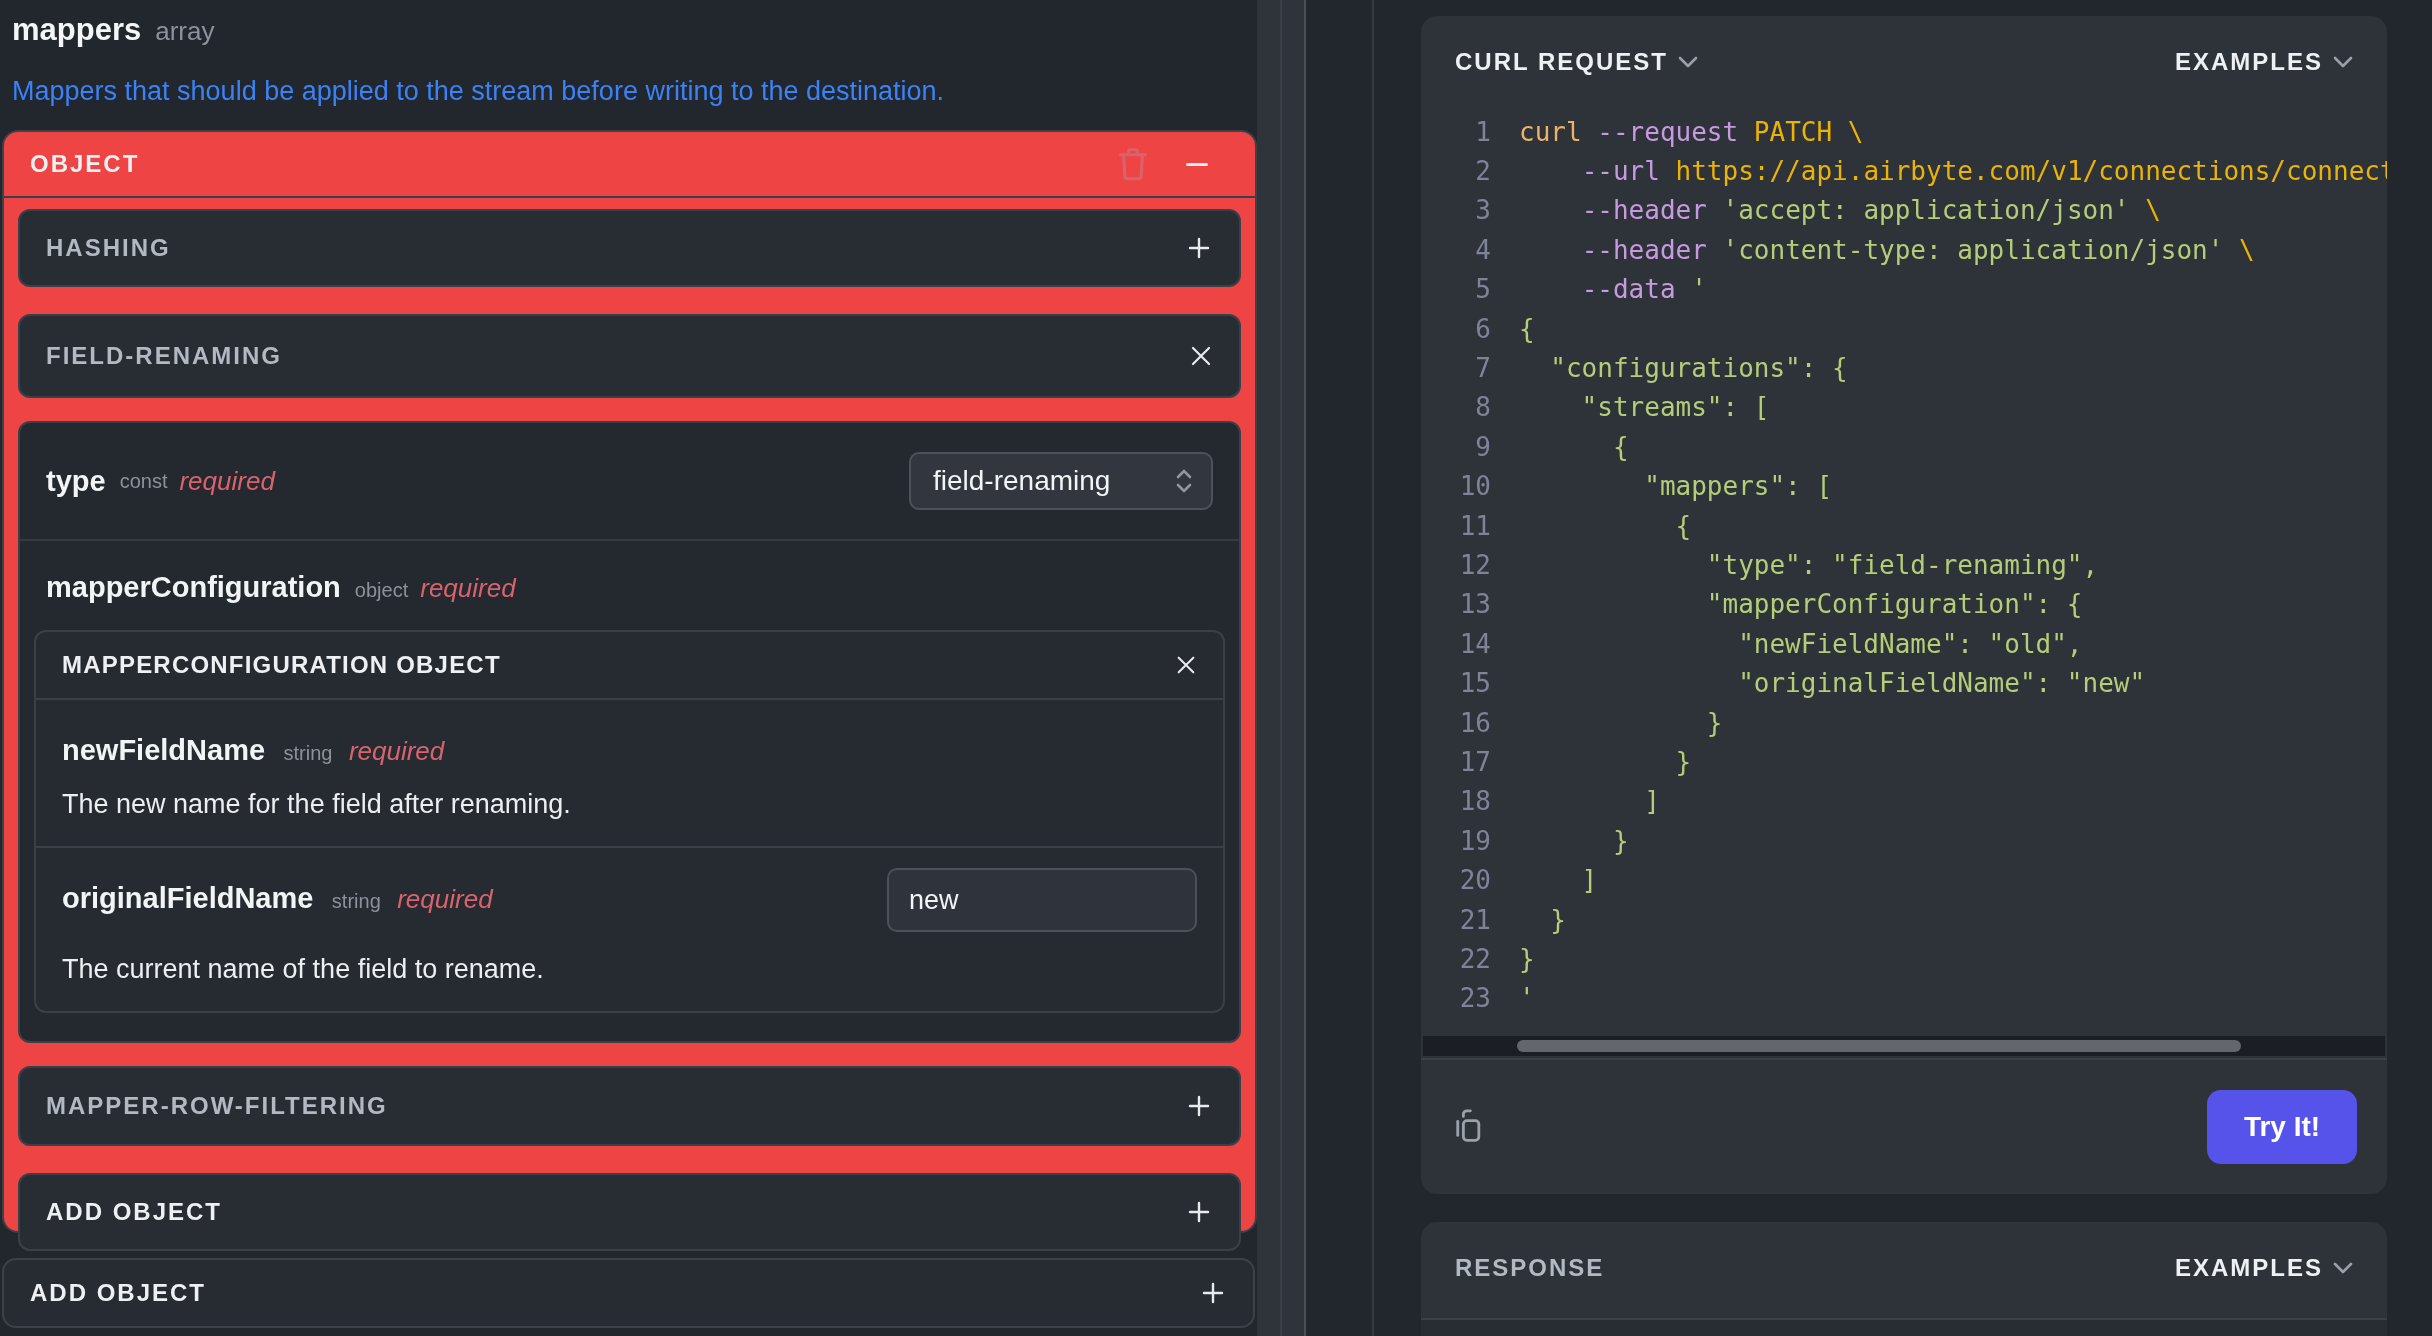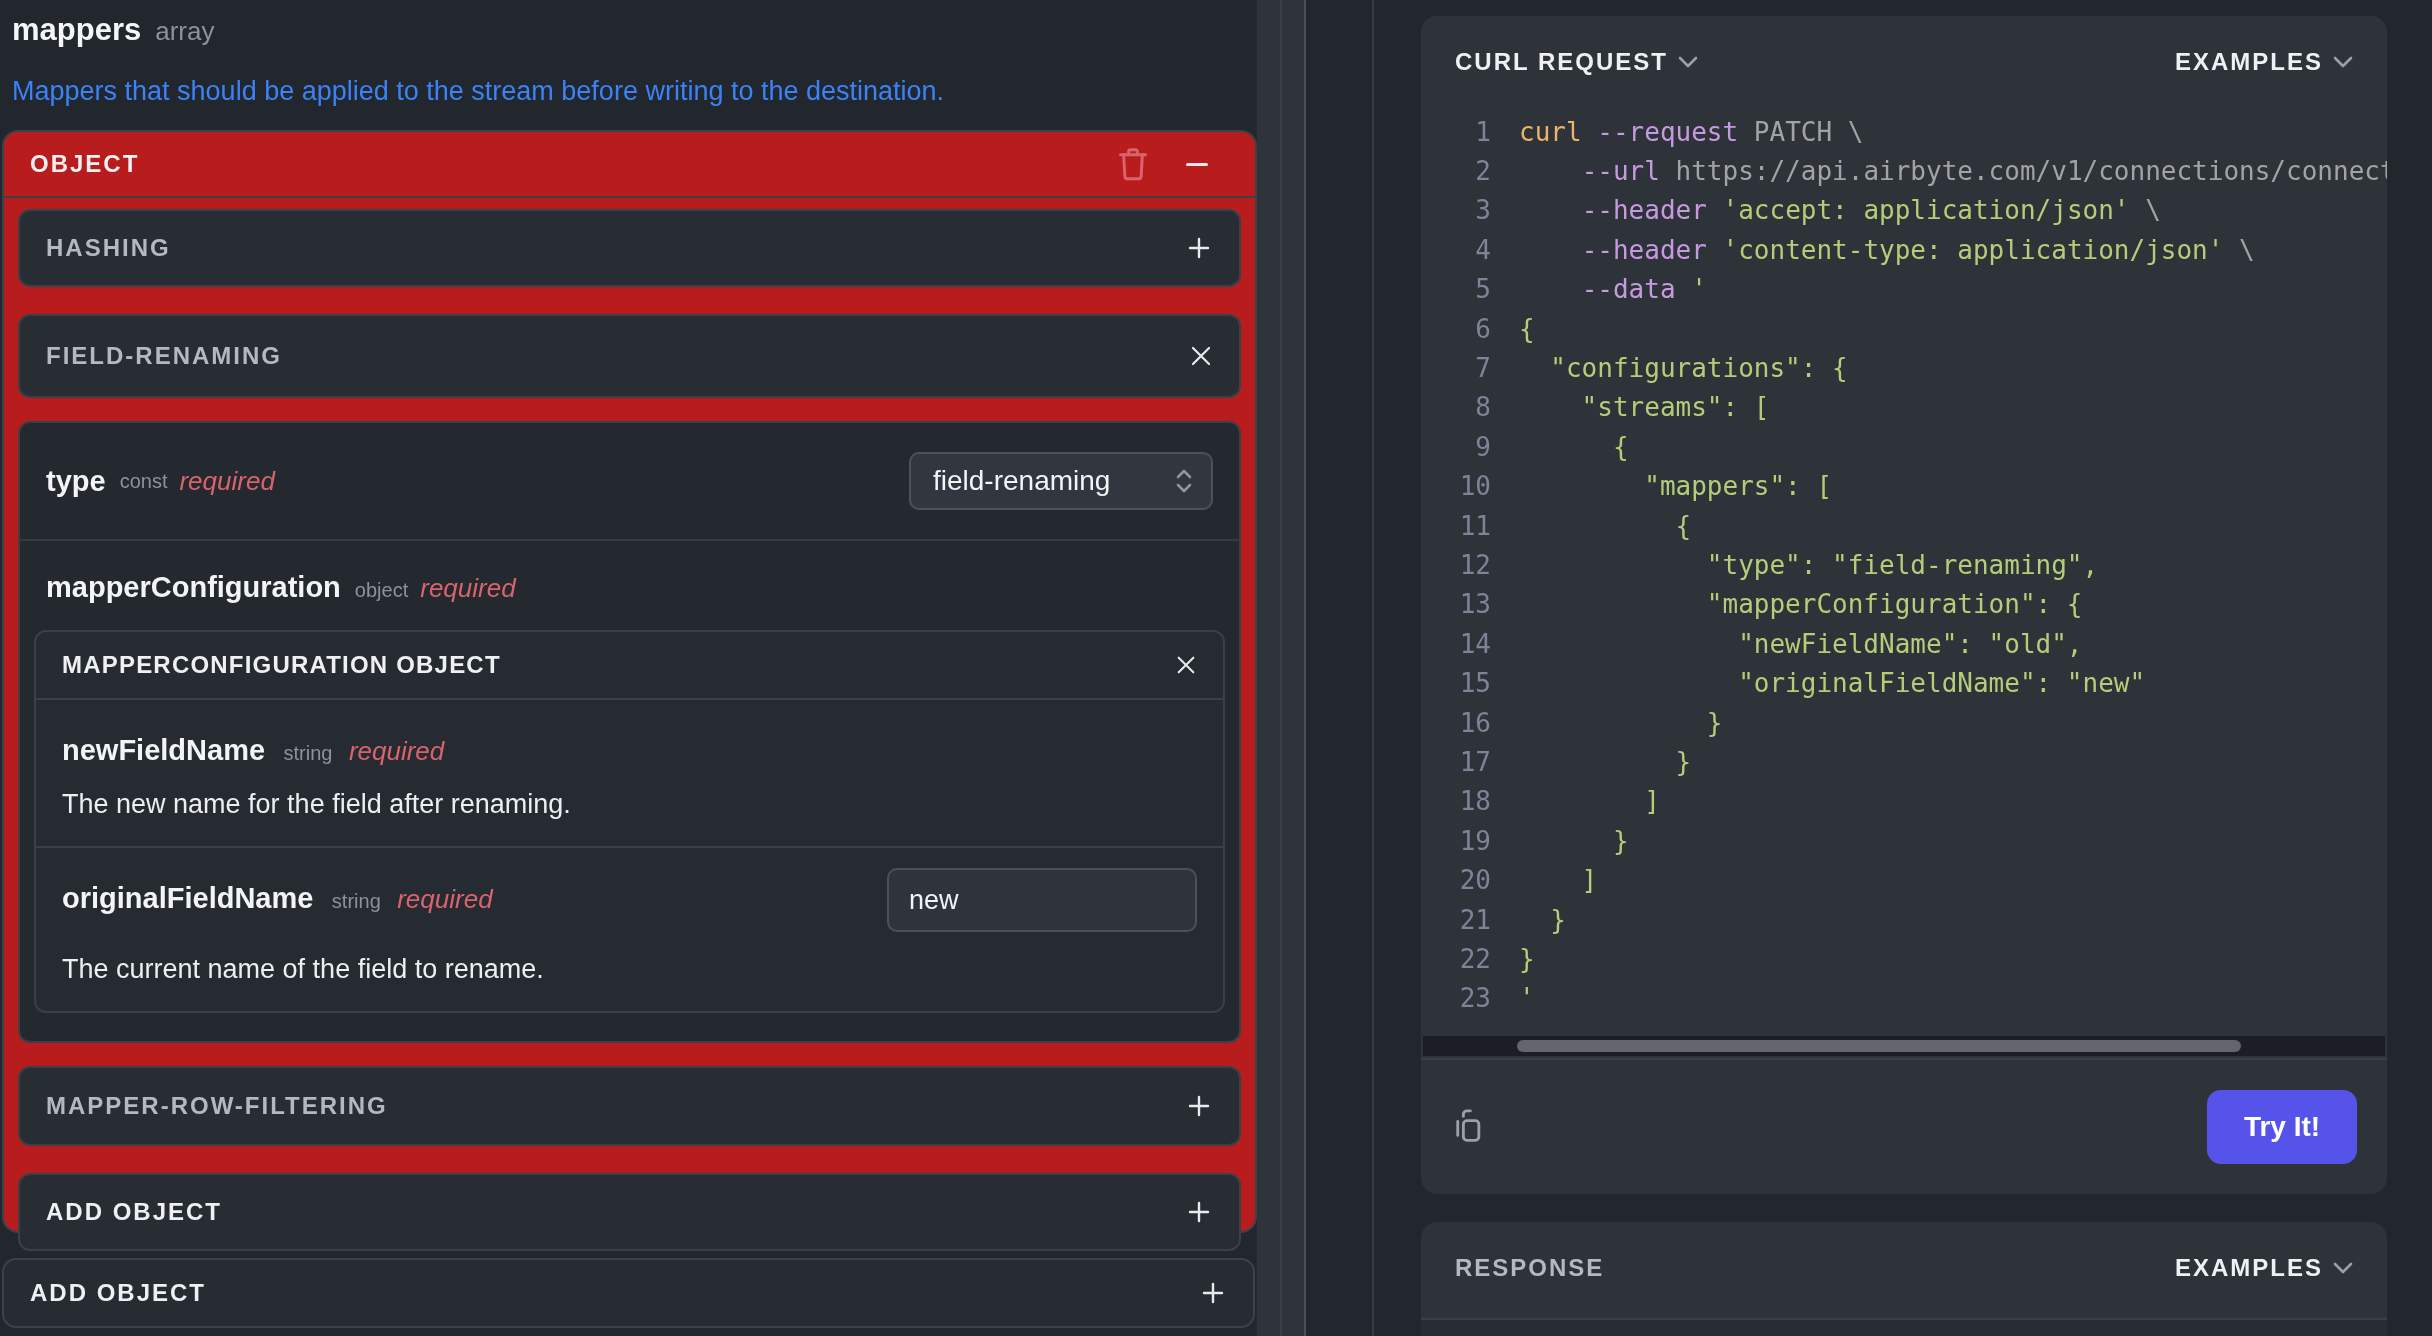--- a/index.html
+++ b/index.html
@@ -11,21 +11,21 @@
   }
   
   #left-col { position:absolute; left:0; top:0; width:1257px; height:1336px; }
   .page-title { position:absolute; left:12px; top:12px; display:flex; align-items:baseline; gap:14px; }
   .page-title .fname { font-size:31px; font-weight:700; color:#f4f6f8; }
   .page-title .ftype { font-size:26px; color:#8b929d; }
   .page-desc { position:absolute; left:12px; top:76px; font-size:27px; color:#3b82f6; }
 
   .wrapper {
     position:absolute; left:2px; top:130px; width:1255px; height:1103px;
-    background:#b91c1c; border:2px solid #3b424b; border-radius:16px;
+    background:#ef4444; border:2px solid #3b424b; border-radius:16px;
   }
   .obj-header {
     height:66px; display:flex; align-items:center; padding:0 40px 0 26px;
     border-bottom:2px solid #3a4049;
   }
   .hd-upper { font-size:24px; font-weight:700; letter-spacing:2px; }
   .hd-white { color:#eef0f3; }
   .hd-gray  { color:#b2b9c3; }
   .spacer { flex:1; }
   .icon-btn { display:flex; align-items:center; justify-content:center; width:36px; height:36px; cursor:pointer; }
@@ -93,21 +93,21 @@
     height:92px; display:flex; align-items:center; justify-content:space-between; padding:0 34px;
   }
   .hd-group { display:flex; align-items:center; gap:10px; cursor:pointer; }
 
   #code { position:absolute; left:0; top:96px; width:100%; height:922px; overflow:hidden; }
   .code-line { display:flex; align-items:center; height:39.4px; font-family:"DejaVu Sans Mono", monospace; font-size:26px; }
   .code-line .ln { width:70px; flex:none; text-align:right; color:#7e8398; }
   .code-line .lt { padding-left:28px; white-space:pre; }
   .tok-cmd   { color:#edb268; }
   .tok-flag  { color:#c79ae0; }
-  .tok-plain { color:#a3a3a3; }
+  .tok-plain { color:#eab308; }
   .tok-str   { color:#b5cd78; }
 
   #hscroll { position:absolute; left:2px; right:2px; top:1020px; height:20px; background:#1b1f25; }
   #hscroll .thumb { position:absolute; left:94px; top:4px; width:724px; height:12px; border-radius:6px; background:#63676d; cursor:pointer; }
 
   #curl-footer {
     position:absolute; left:0; right:0; top:1042px; bottom:0;
     border-top:2px solid #3a4049; display:flex; align-items:center; justify-content:space-between;
     padding:0 30px;
   }

